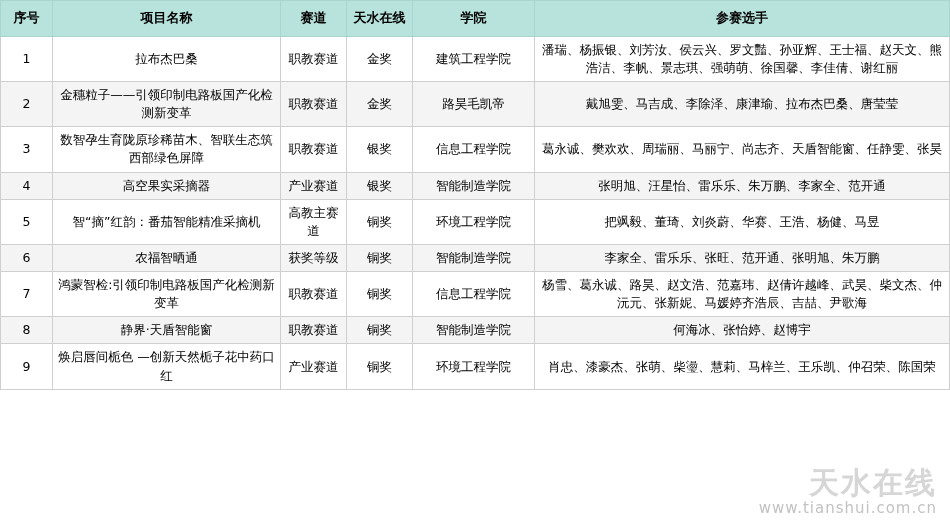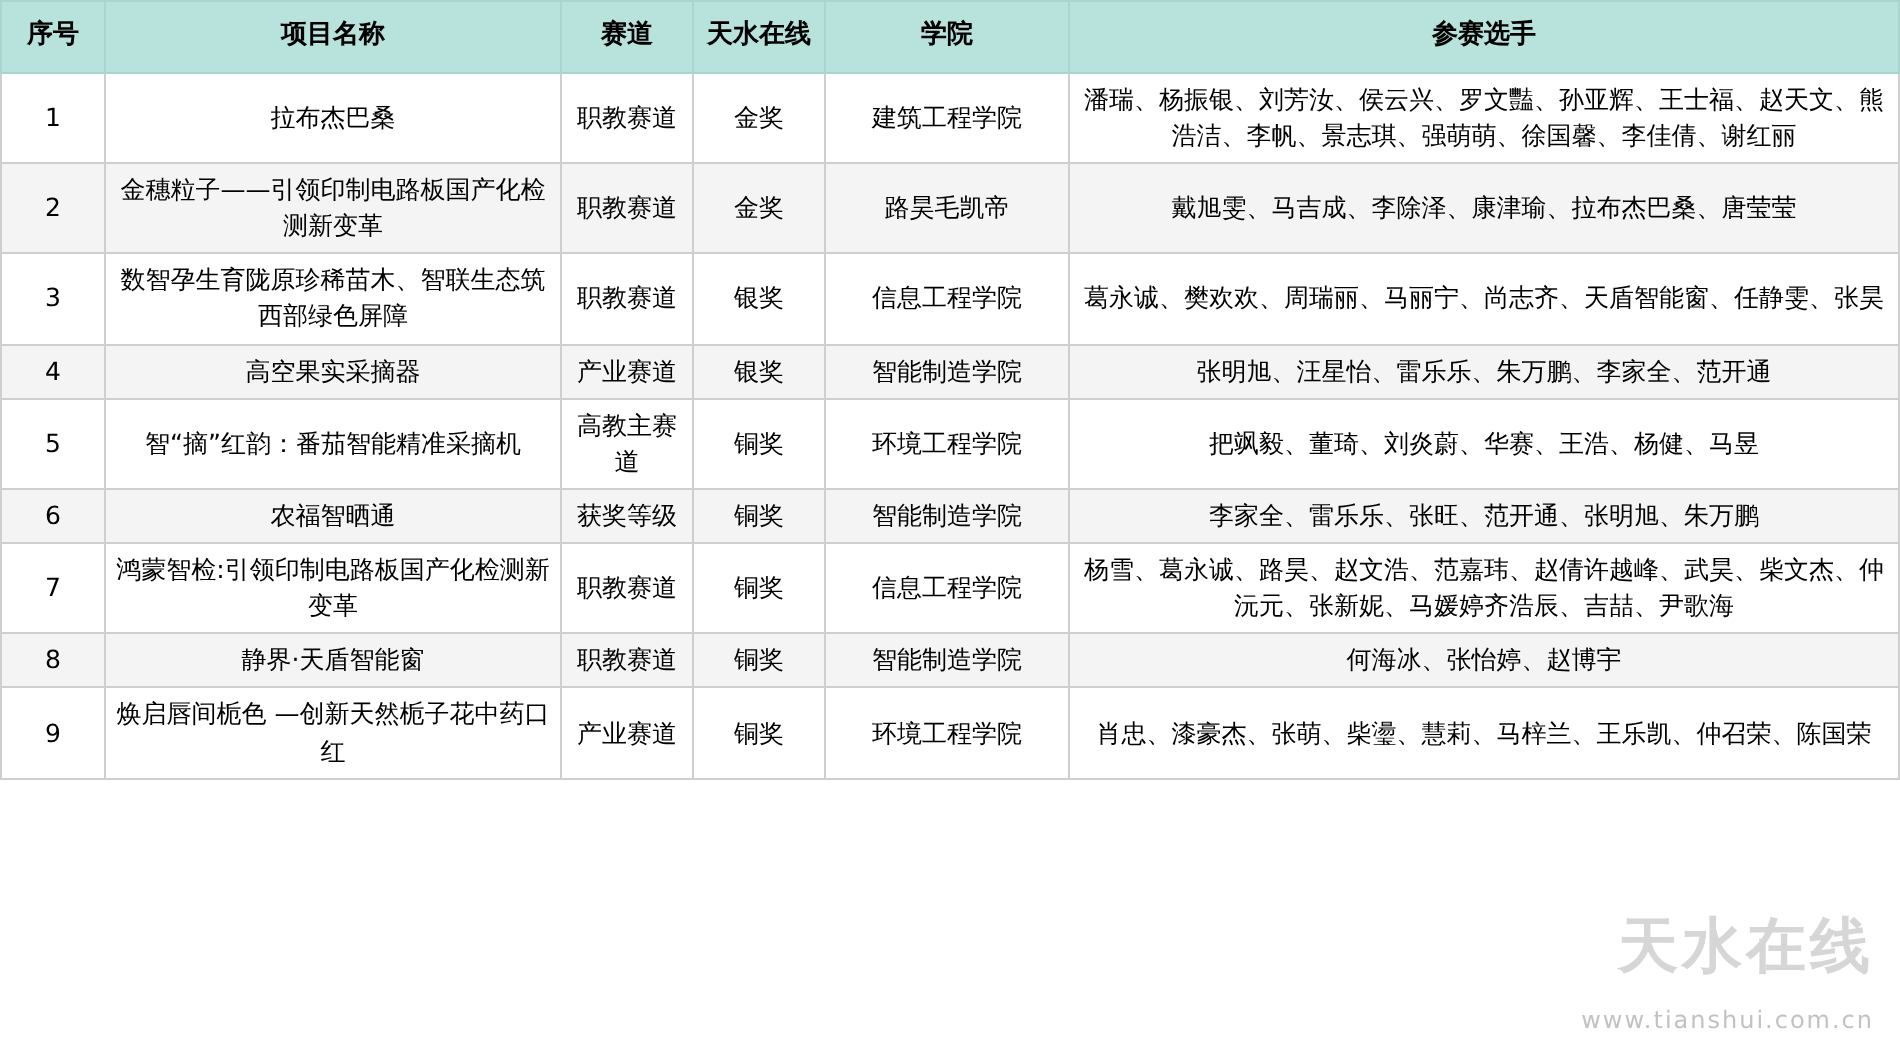--- a/index.html
+++ b/index.html
@@ -66,24 +66,24 @@
     font-family: "DejaVu Serif", "Liberation Serif", serif;
     font-size: 30px;
     color: #c9c9c9;
     opacity: 0.75;
     letter-spacing: 2px;
     line-height: 1;
     font-weight: bold;
   }
   .watermark .wm-sub {
     font-family: "DejaVu Sans", "Liberation Sans", sans-serif;
-    font-size: 12px;
+    font-size: 15px;
     color: #c2c2c2;
     letter-spacing: 1px;
-    margin-top: 14px;
+    margin-top: 1px;
   }
 </style>
 </head>
 <body>
 
 <table id="award-table">
   <colgroup>
     <col class="col-no">
     <col class="col-name">
     <col class="col-track">

